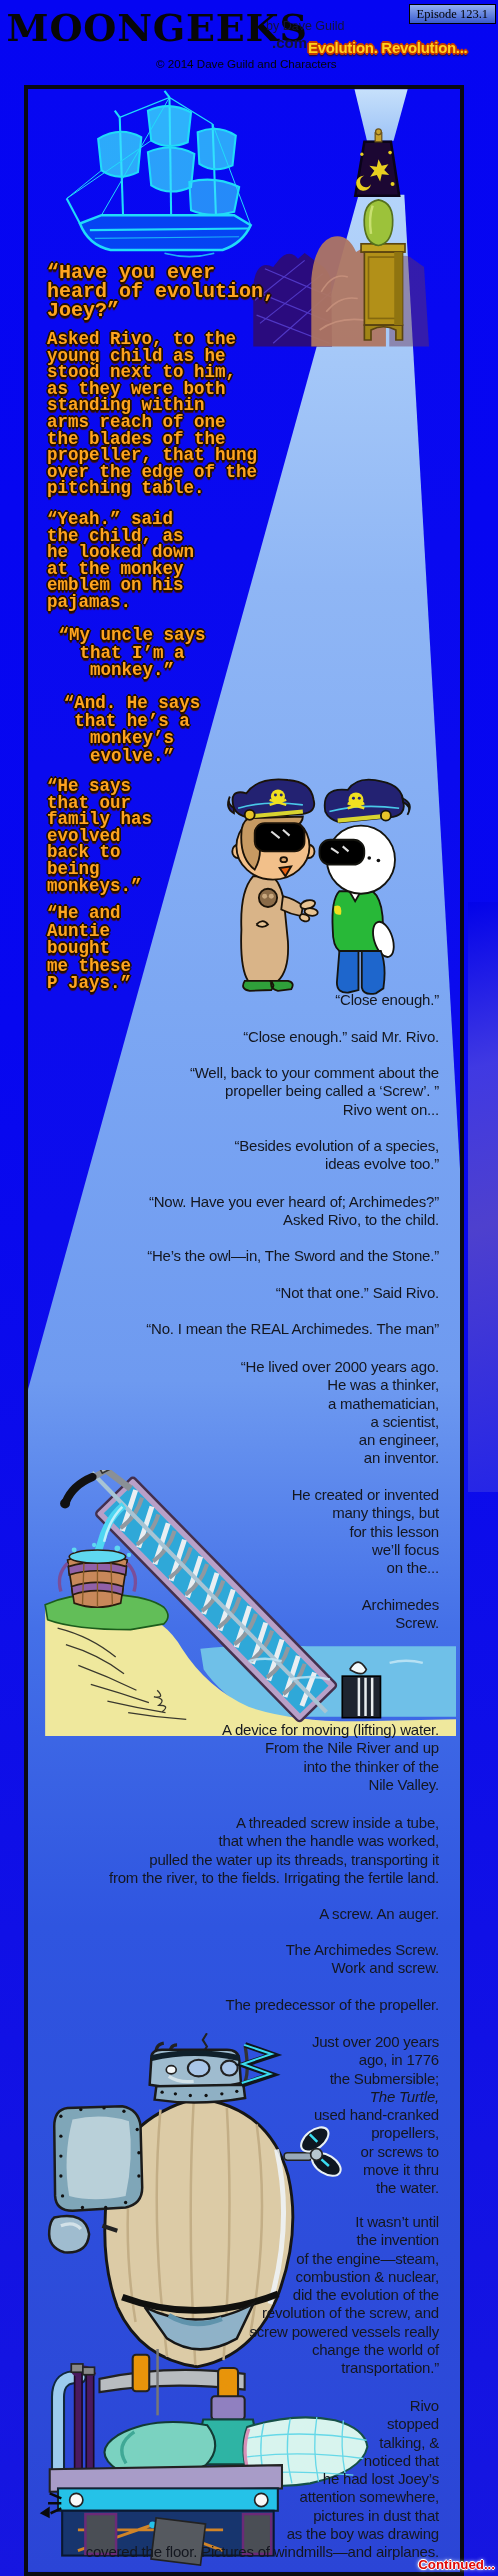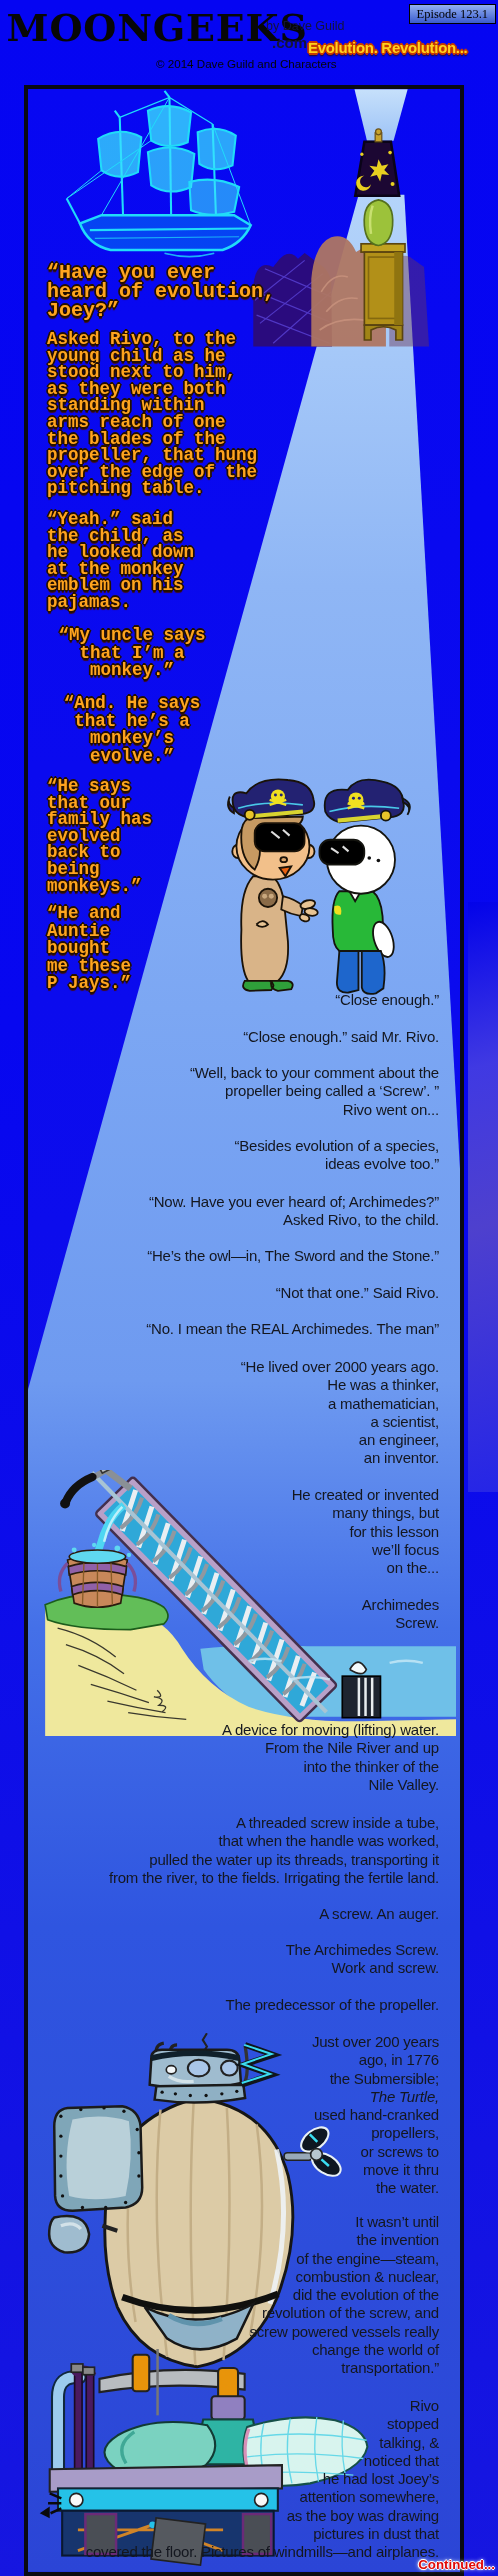--- a/index.html
+++ b/index.html
@@ -490,21 +490,21 @@
       <div>change the world of</div>
       <div>transportation.”</div>
     </div>
   <div class="nar n19">
       <div>Rivo</div>
       <div>stopped</div>
       <div>talking, &amp;</div>
       <div>noticed that</div>
       <div>he had lost Joey’s</div>
       <div>attention somewhere,</div>
+      <div>pictures in dust that</div>
       <div>as the boy was drawing</div>
-      <div>pictures in dust that</div>
       <div>covered the floor. Pictures of windmills—and airplanes.</div>
     </div>
 
 </div>
 
 <div class="abs continued">Continued...</div>
 
 
 </body></html>

